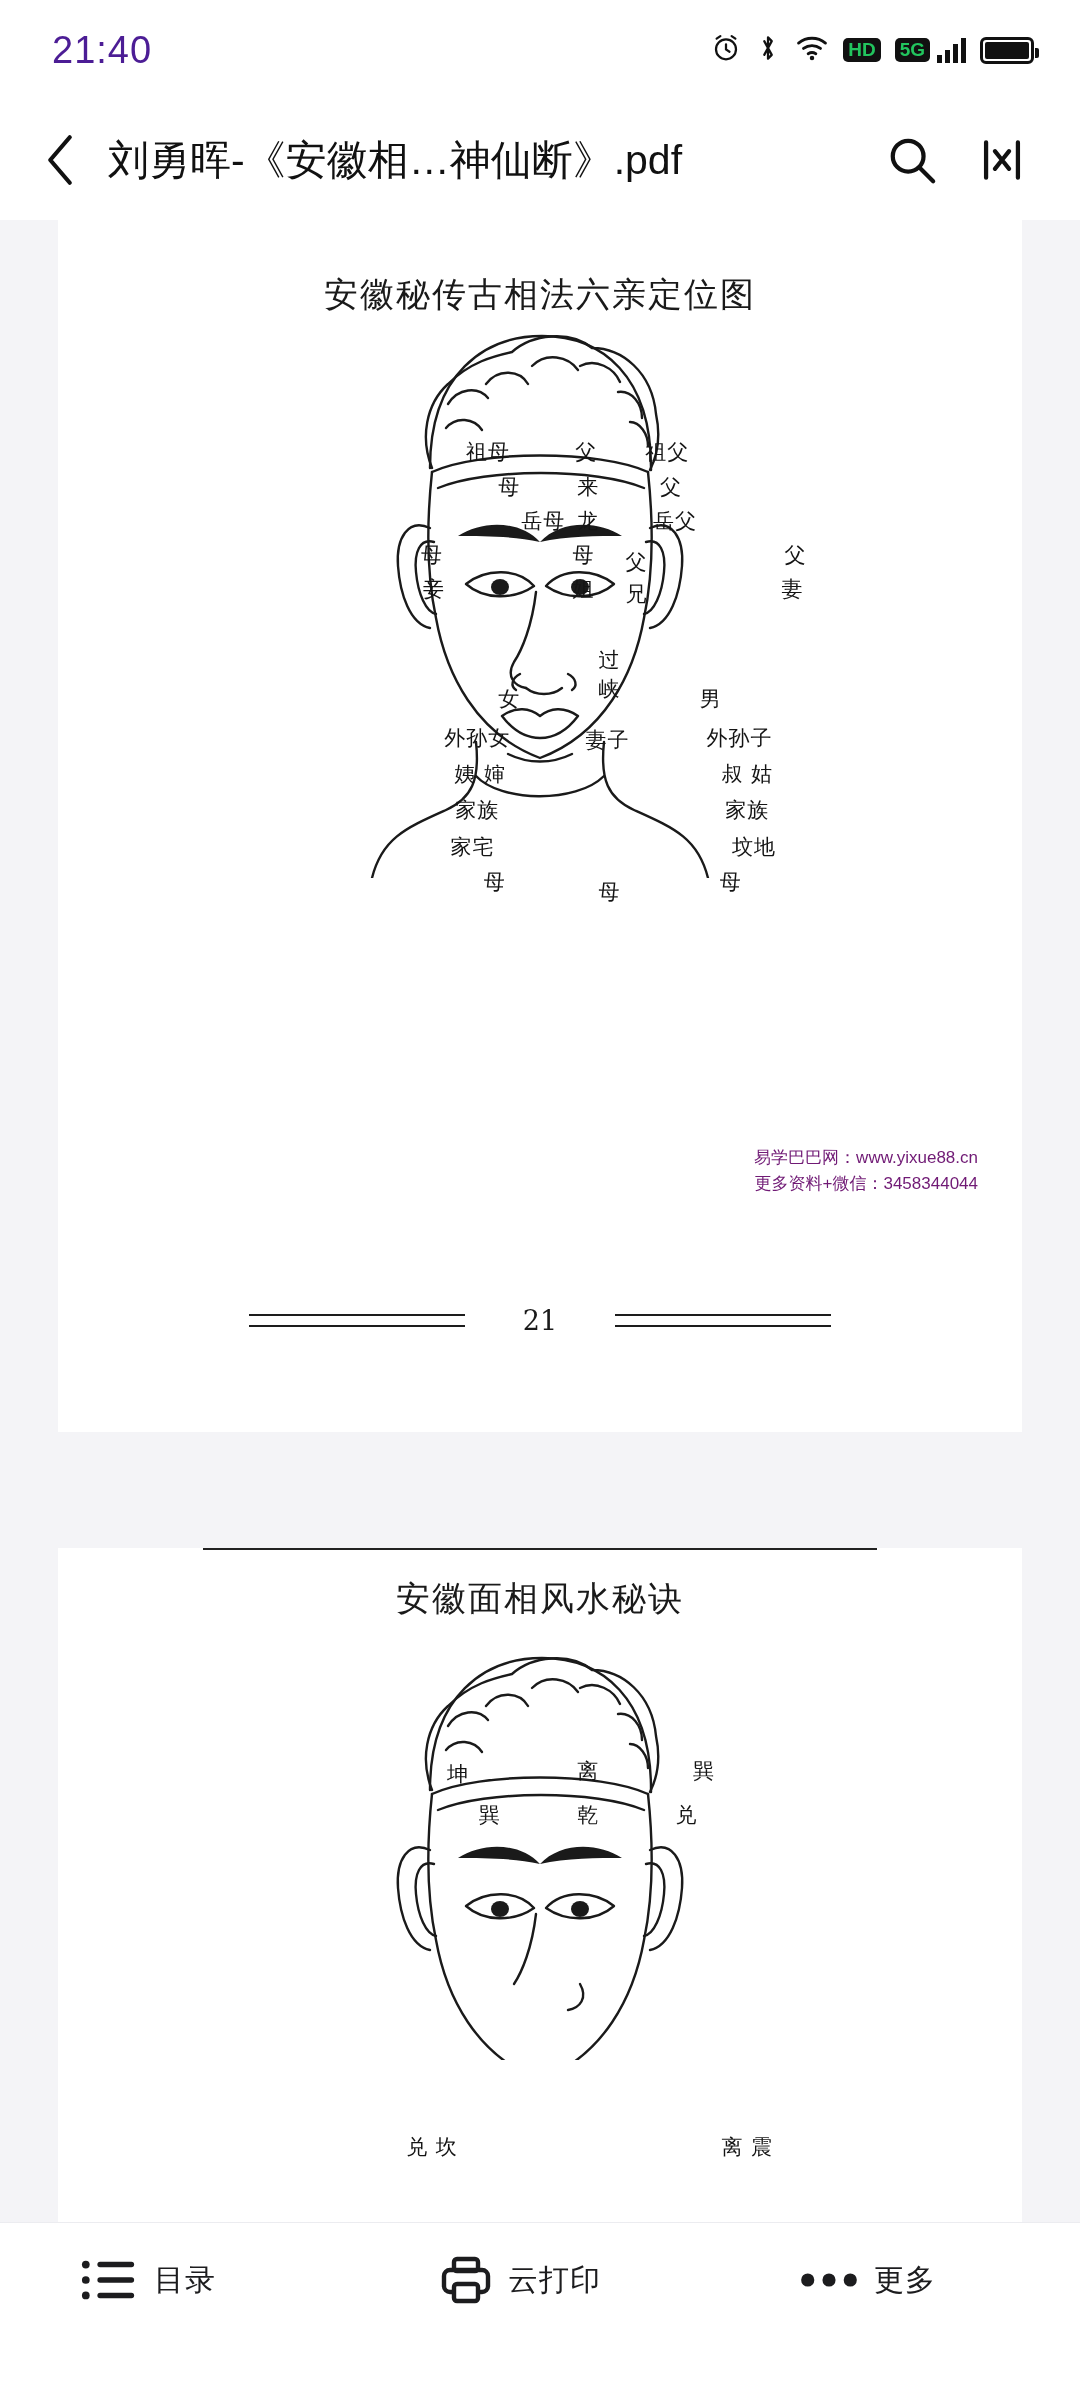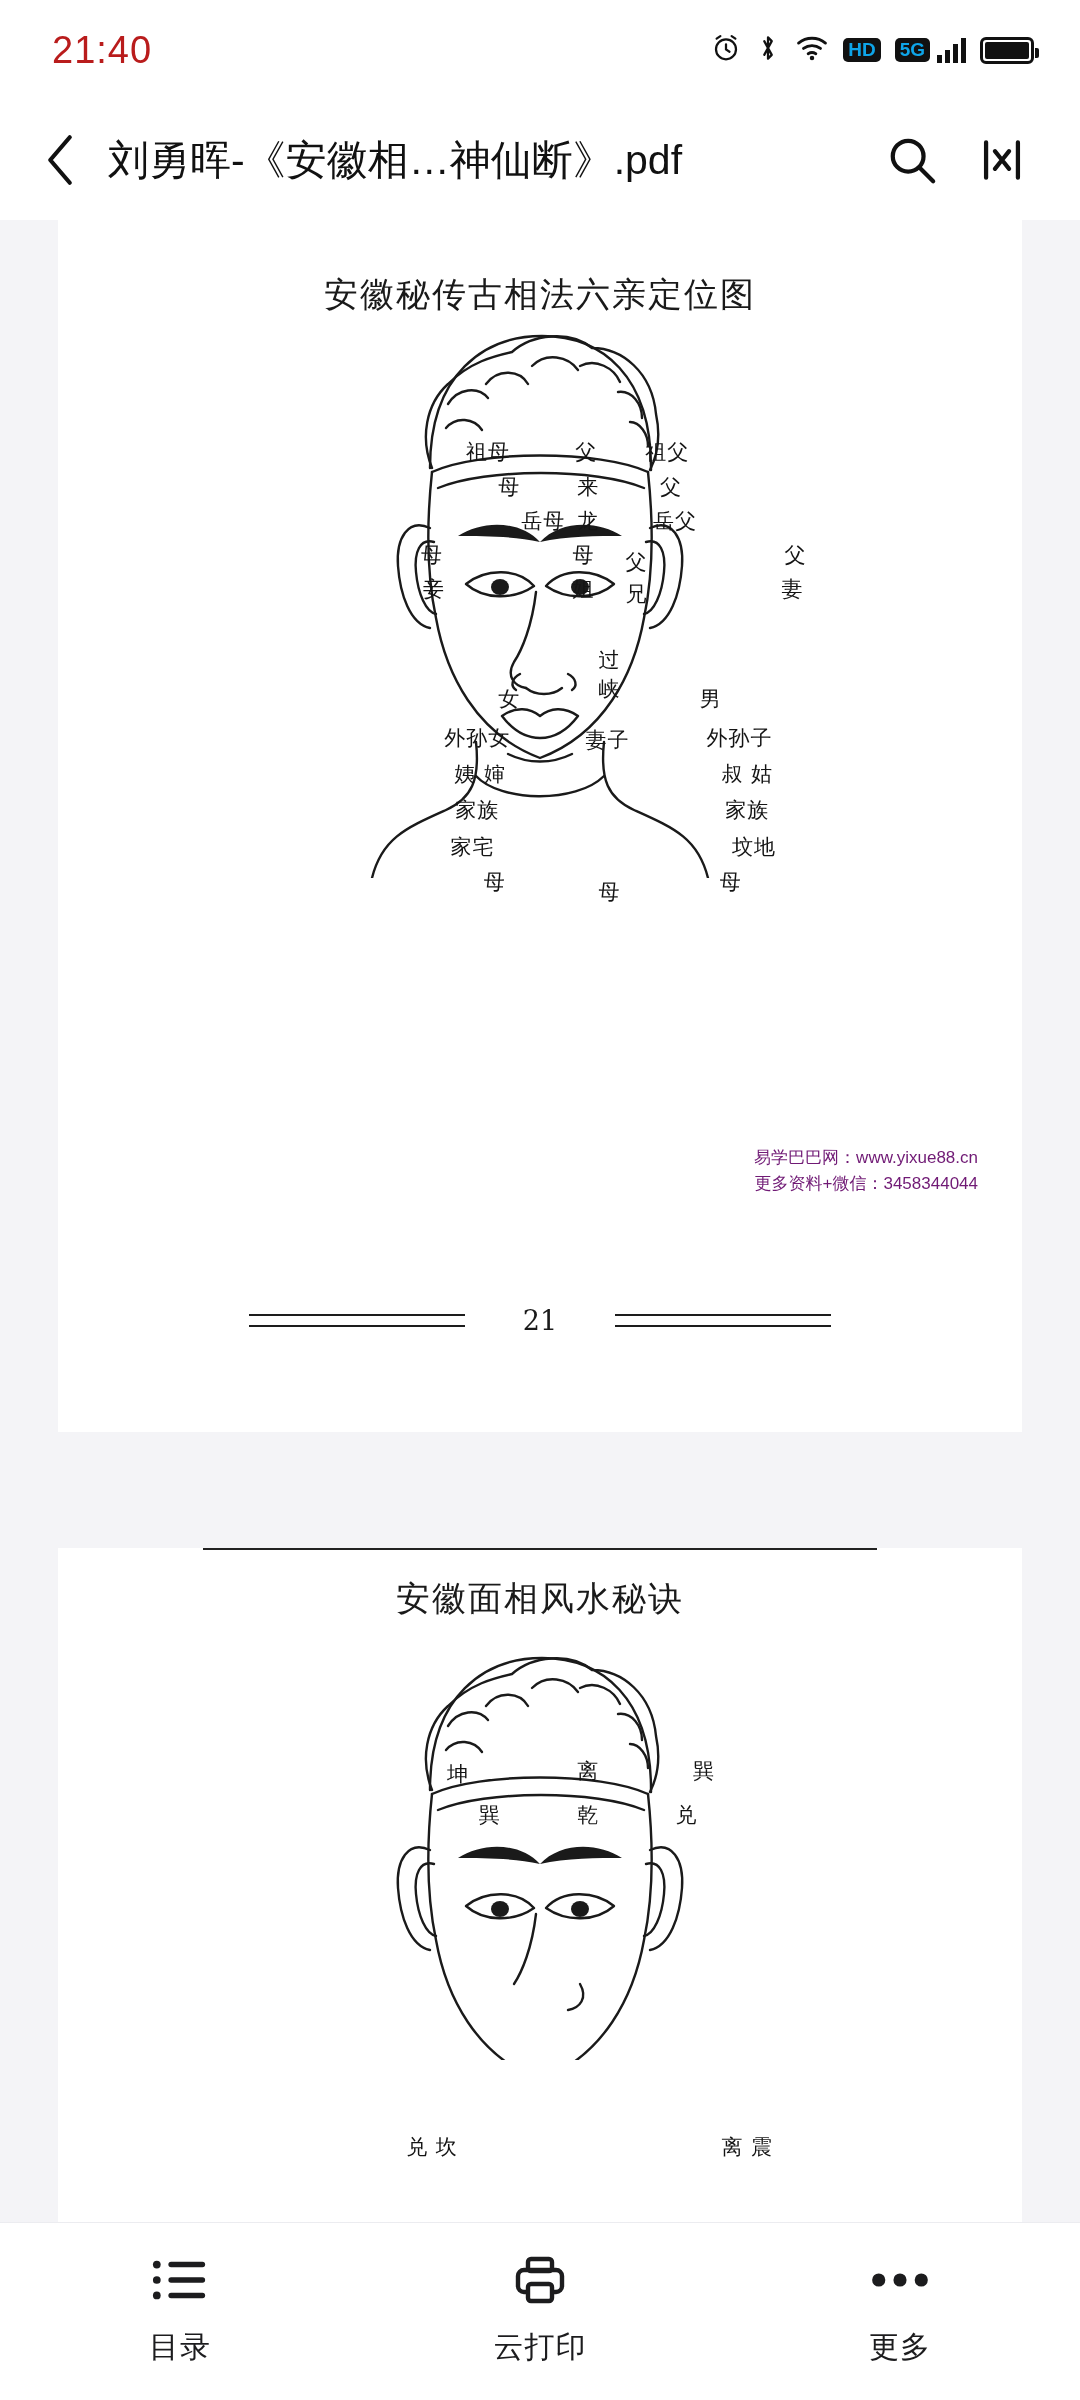--- a/index.html
+++ b/index.html
@@ -24,34 +24,34 @@
     height: 100px;
     background: #ffffff;
     display: flex;
     align-items: center;
     justify-content: space-between;
     padding: 0 46px 0 52px;
     flex: 0 0 auto;
   }
   .status-time {
     font-size: 38px;
-    color: #b91c1c;
+    color: #4c1d95;
     letter-spacing: 1px;
     font-weight: 500;
   }
   .status-icons {
     display: flex;
     align-items: center;
     gap: 14px;
   }
   .sicon { display: block; }
   .hd-badge, .fiveg-badge {
     font-size: 19px;
     font-weight: 700;
-    color: #0ea5e9;
+    color: #22c55e;
     background: #111;
     border-radius: 5px;
     padding: 2px 5px;
     line-height: 1.1;
     letter-spacing: 0;
   }
   .fiveg-wrap { display:flex; align-items:center; gap:7px; }
   .sig-bars { display: flex; align-items: flex-end; gap: 3px; height: 26px; }
   .sig-bars i { width: 5px; background: #111; display:block; }
   .sig-bars i:nth-child(1){ height: 8px; }
@@ -200,21 +200,21 @@
     background: #fff;
     display: flex;
     align-items: flex-start;
     justify-content: space-around;
     padding-top: 26px;
     border-top: 1px solid #ececf0;
   }
   .tb-item {
     width: 200px;
     display: flex;
-    flex-direction: column;
+    flex-direction: row;
     align-items: center;
     gap: 16px;
   }
   .tb-ico { height: 62px; display:flex; align-items:center; justify-content:center; }
   .tb-label { font-size: 30px; color: #1c1c1e; letter-spacing: 1px; }
 </style>
 </head>
 <body>
 
 <div class="screen">

